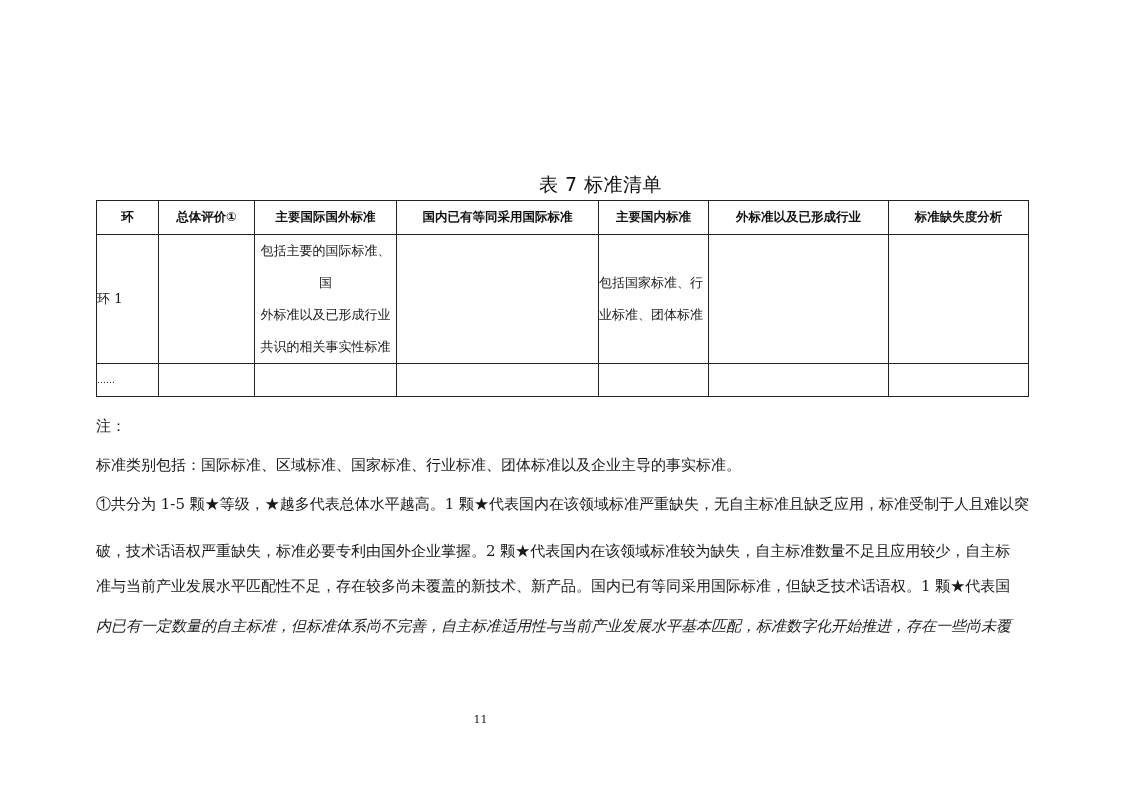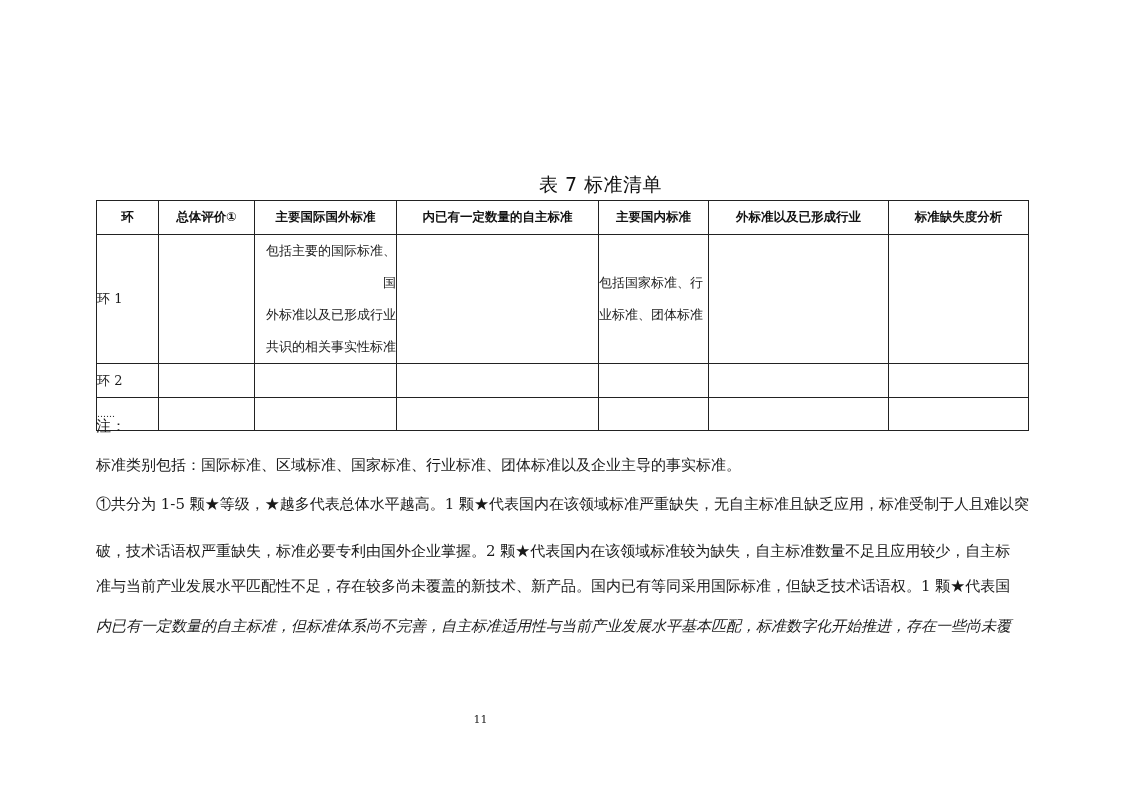--- a/index.html
+++ b/index.html
@@ -8,21 +8,21 @@
     .title { position: absolute; left: 0; width: 1123px; top: 172px; text-align: center;
              font-family: "DejaVu Sans", "Liberation Sans", sans-serif; font-size: 19px; color: #111; letter-spacing: 0.5px; padding-left: 39px; }
     table.std { position: absolute; left: 96px; top: 200px; width: 932px; border-collapse: collapse; table-layout: fixed; }
     table.std td, table.std th { border: 1.3px solid #222; padding: 0; font-size: 13px; vertical-align: middle; }
     table.std th { height: 33px; font-family: "DejaVu Sans", "Liberation Sans", sans-serif; font-weight: bold; font-size: 12.5px; text-align: center; color: #111; }
     .r1 td { height: 96px; }
     .r2 td { height: 33px; }
     .r3 td { height: 32px; }
     td.ring { font-size: 13px; }
     td.ring.dots { font-size: 9px; vertical-align: middle; }
-    td.multi { text-align: right; line-height: 32px; font-size: 13px; padding-left: 0; }
+    td.multi { text-align: center; line-height: 32px; font-size: 13px; padding-left: 0; }
     td.multi2 { text-align: left; line-height: 32px; font-size: 13px; }
     .note-line { position: absolute; left: 96px; width: 940px; font-size: 15px; white-space: nowrap; }
     .page-num { position: absolute; left: 0; width: 961px; top: 713px; text-align: center; font-size: 11px; color: #222; }
   </style>
 </head>
 <body>
 
 <div class="title">表 7 标准清单</div>
 
 <table class="std">
@@ -33,47 +33,38 @@
       <col style="width:202px">
       <col style="width:110px">
       <col style="width:180px">
       <col style="width:140px">
   </colgroup>
   <tbody>
       <tr>
     <th>环</th>
     <th>总体评价①</th>
     <th>主要国际国外标准</th>
-    <th>内已有一定数量的自主标准</th>
+    <th>国内已有等同采用国际标准</th>
     <th>主要国内标准</th>
     <th>外标准以及已形成行业</th>
     <th>标准缺失度分析</th>
   </tr>
   <tr class="r1">
     <td class="ring">环 1</td>
     <td></td>
     <td class="multi">
       <div>包括主要的国际标准、国</div>
       <div>外标准以及已形成行业</div>
       <div>共识的相关事实性标准</div>
     </td>
     <td></td>
     <td class="multi2">
       <div>包括国家标准、行</div>
       <div>业标准、团体标准</div>
     </td>
-    <td></td>
-    <td></td>
-  </tr>
-  <tr class="r2">
-    <td class="ring">环 2</td>
-    <td></td>
-    <td></td>
-    <td></td>
-    <td></td>
     <td></td>
     <td></td>
   </tr>
   <tr class="r3">
     <td class="ring dots">……</td>
     <td></td>
     <td></td>
     <td></td>
     <td></td>
     <td></td>

